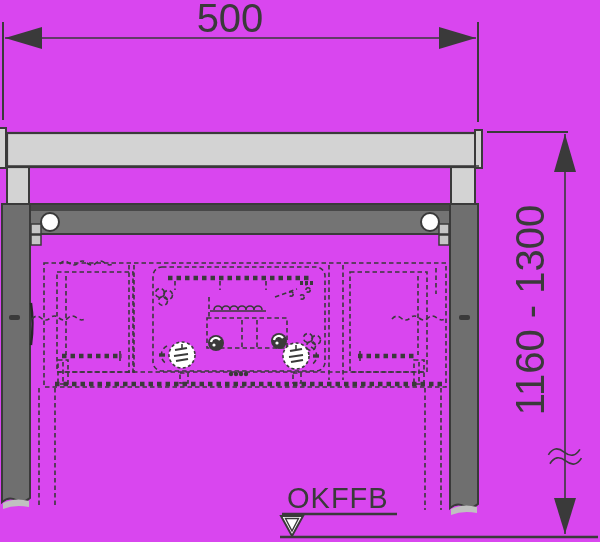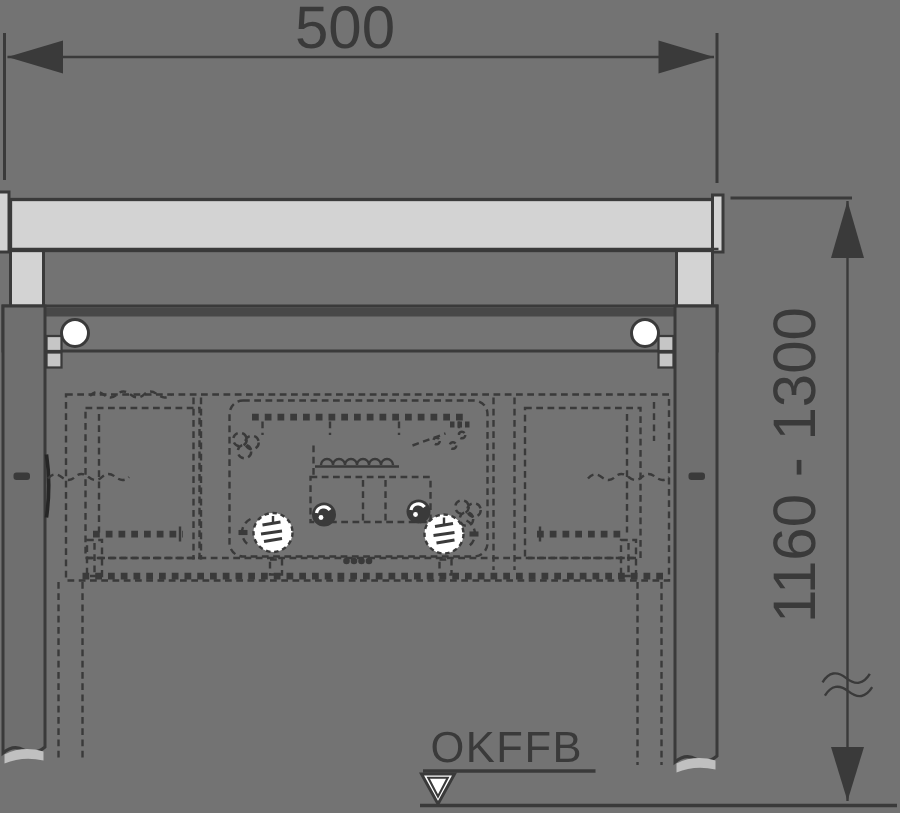--- a/index.html
+++ b/index.html
@@ -1,16 +1,16 @@
 <!DOCTYPE html>
 <html><head>
 <meta charset="utf-8">
 <style>
   html,body{margin:0;padding:0;background:#fff;}
-  #stage{position:relative;width:600px;height:542px;background:#737373;overflow:hidden;
+  #stage{position:relative;width:600px;height:542px;background:#d946ef;overflow:hidden;
          font-family:"Liberation Sans",sans-serif;}
   svg{display:block;}
   .dim-text{font-family:"Liberation Sans",sans-serif;font-size:40px;fill:#3a3a3a;}
   .floor-text{font-family:"Liberation Sans",sans-serif;font-size:29px;fill:#3a3a3a;letter-spacing:1px;}
   .ln{stroke:#3a3a3a;fill:none;}
   .dash{stroke:#3a3a3a;fill:none;stroke-width:1.6;stroke-dasharray:4.5 3;}
   .dashbold{stroke:#3a3a3a;fill:none;stroke-width:4.5;stroke-dasharray:4.5 4;}
   .solidthin{stroke:#3a3a3a;fill:none;stroke-width:1.6;}
   .arrow{fill:#3a3a3a;stroke:none;}
 </style>

